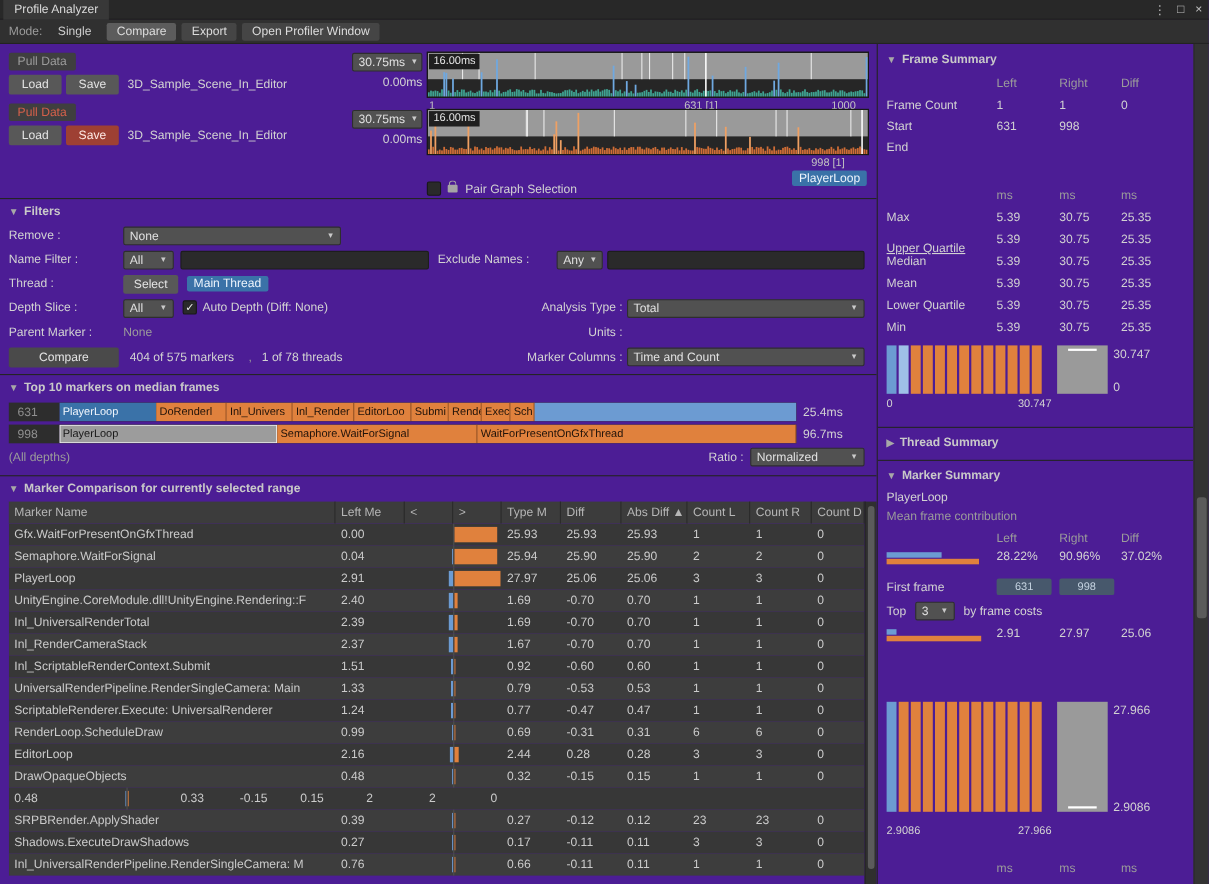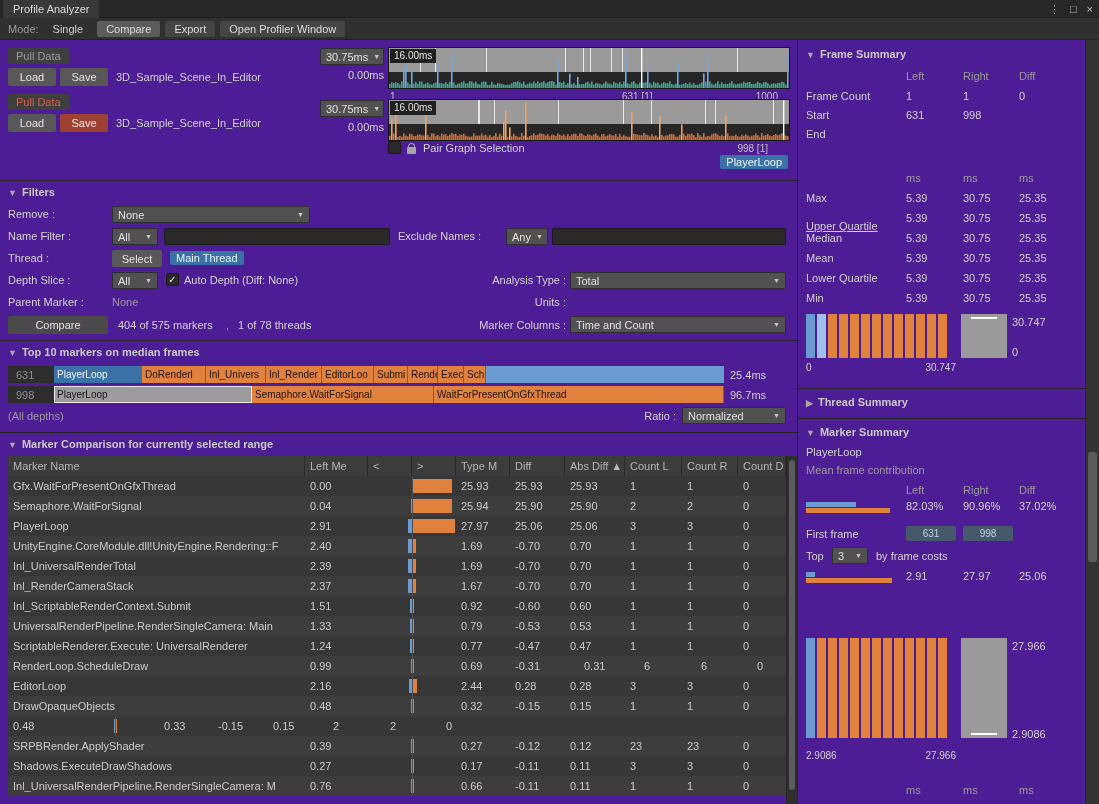--- a/index.html
+++ b/index.html
@@ -552,21 +552,21 @@
           <rect x="392" y="33.2" width="1.6" height="6.8" fill="#cf6d36"></rect>
           <rect x="394" y="34.8" width="1.6" height="5.2" fill="#cf6d36"></rect>
           <rect x="396" y="35.7" width="1.6" height="4.3" fill="#cf6d36"></rect>
           <rect x="398" y="36.1" width="1.6" height="3.9" fill="#cf6d36"></rect>
           <rect x="394" y="0" width="1.4" height="40" fill="#ffffff"></rect>
         </svg></div>
     <div class="gaxis" style="left:388px;top:103px">
       <span class="abs" style="right:22px">998 [1]</span>
     </div>
 
-    <div class="abs" style="left:388px;top:101px;display:flex;align-items:flex-end">
+    <div class="abs" style="left:388px;top:125px;display:flex;align-items:center">
       <span class="cb"></span>
       <span class="lock"></span>
       <span style="margin-left:4px">Pair Graph Selection</span>
     </div>
     <div class="chip abs" style="right:9px;top:115px">PlayerLoop</div>
 
     <div class="abs" style="left:0;top:140px;width:797px;height:160px">
       <div class="sep" style="top:0"></div>
       <div class="abs sech" style="left:8px;top:6px">
         <span class="tri">▼</span><span>Filters</span>
@@ -821,21 +821,21 @@
             <div class="cell" style="width: 297px;">RenderLoop.ScheduleDraw</div>
             <div class="cell" style="width: 63px;">0.99</div>
             <div class="cell bcell" style="width: 44px;">
               <div class="lbar" style="width: 1.5px;"></div>
             </div>
             <div class="cell bcell zero" style="width: 44px;">
               <div class="rbar" style="width: 1px;"></div>
             </div>
             <div class="cell" style="width: 54px;">0.69</div>
             <div class="cell" style="width: 55px;">-0.31</div>
-            <div class="cell" style="width: 60px; margin-left: 14px;">0.31</div>
+            <div class="cell" style="width: 60px;">0.31</div>
             <div class="cell" style="width: 57px;">6</div>
             <div class="cell" style="width: 56px;">6</div>
             <div class="cell" style="width: 48px;">0</div>
           </div>
           <div class="trow">
             <div class="cell" style="width: 297px;">EditorLoop</div>
             <div class="cell" style="width: 63px;">2.16</div>
             <div class="cell bcell" style="width: 44px;">
               <div class="lbar" style="width: 3.2px;"></div>
             </div>
@@ -1011,21 +1011,21 @@
       <div class="graybox abs" style="left: 163px; top: 274px; width: 46px; height: 44px;">
         <div class="dash" style="top: 3px;"></div>
       </div>
       <div class="abs" style="left: 214px; top: 276px;">30.747</div>
       <div class="abs" style="left: 214px; top: 306px;">0</div>
       <div class="abs small" style="left: 8px; top: 322px;">0</div>
       <div class="abs small" style="left: 8px; top: 322px; width: 150px; text-align: right;">30.747</div>
       <div class="abs dim" style="left: 108px; top: 444px;">Left</div>
       <div class="abs dim" style="left: 165px; top: 444px;">Right</div>
       <div class="abs dim" style="left: 221px; top: 444px;">Diff</div>
-      <div class="abs" style="left: 108px; top: 460px;">82.03%</div>
+      <div class="abs" style="left: 108px; top: 460px;">28.22%</div>
       <div class="abs" style="left: 165px; top: 460px;">90.96%</div>
       <div class="abs" style="left: 221px; top: 460px;">37.02%</div>
       <div class="abs" style="left: 8px; top: 462px; width: 49.6px; height: 5px; background: rgb(108, 155, 210);"></div>
       <div class="abs" style="left: 8px; top: 468px; width: 83.7px; height: 5px; background: rgb(224, 129, 61);"></div>
       <div class="abs" style="left: 8px; top: 488px;">First frame</div>
       <div class="abs ffchip" style="left: 108px; top: 486px; width: 50px;">631</div>
       <div class="abs ffchip" style="left: 165px; top: 486px; width: 50px;">998</div>
       <div class="abs" style="left: 108px; top: 530px;">2.91</div>
       <div class="abs" style="left: 165px; top: 530px;">27.97</div>
       <div class="abs" style="left: 221px; top: 530px;">25.06</div>

